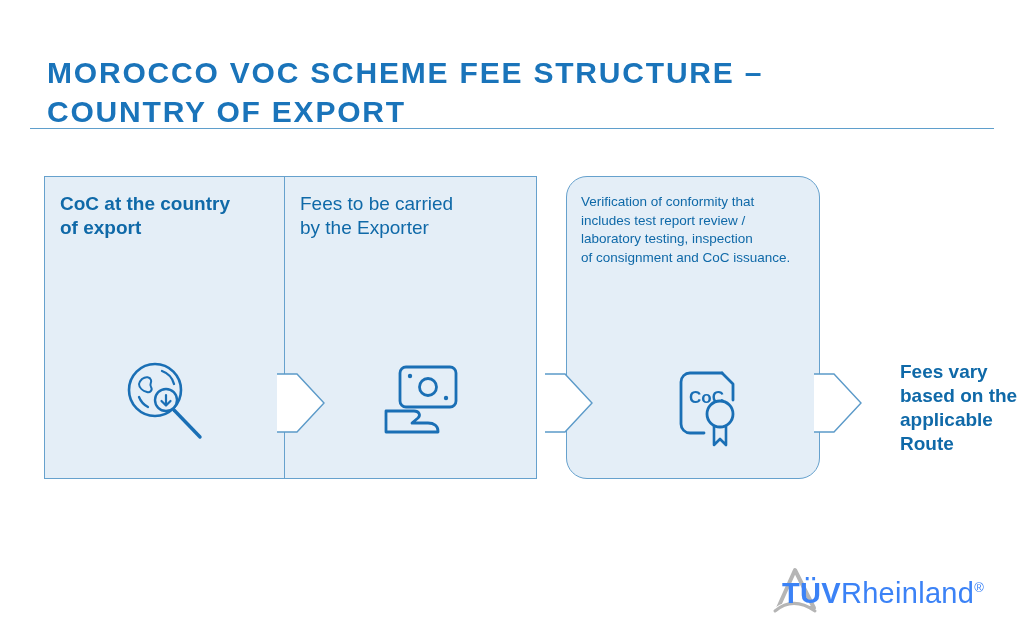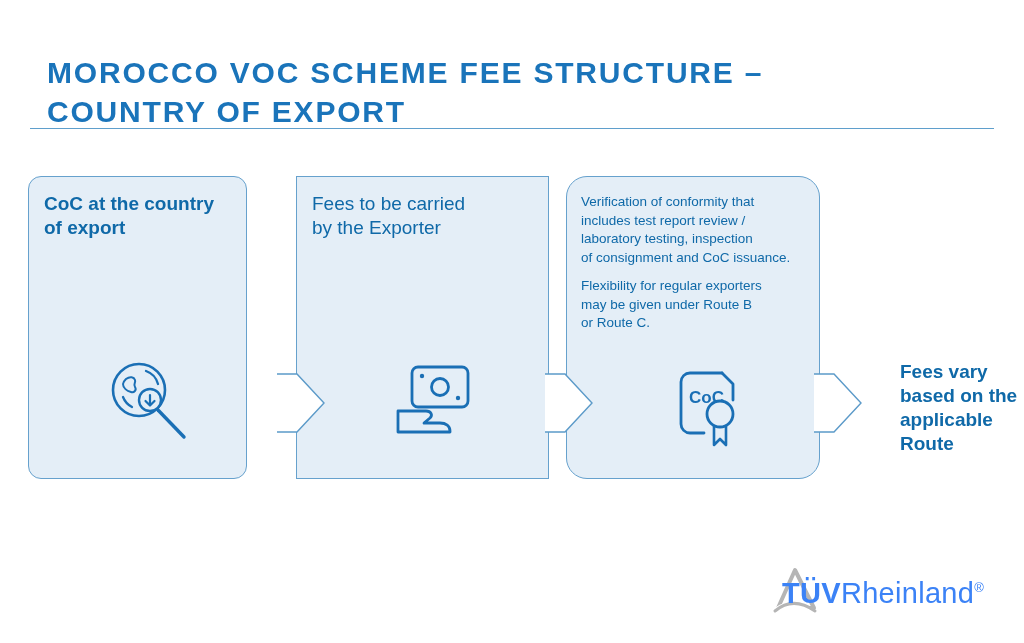--- a/index.html
+++ b/index.html
@@ -13,22 +13,22 @@
     color:#1a74ba;white-space:pre-line;
   }
   .divider{
     position:absolute;left:30px;top:128px;width:964px;height:0;
     border-top:1px solid #5f9fcc;
   }
   .box{
     position:absolute;top:176px;height:303px;box-sizing:border-box;
     background:#e4eef7;border:1px solid #66a1cd;
   }
-  .box-1{left:28px;width:219px;border-radius:13px;}
-  .box-2{left:296px;width:253px;padding-left:48px;}
+  .box-1{left:44px;width:253px;}
+  .box-2{left:284px;width:253px;padding-left:48px;}
   .box-3{left:566px;width:254px;border-radius:21px;}
   .box-heading{
     position:absolute;left:15px;top:15px;font-size:19px;line-height:23.5px;
     color:#0f69a8;white-space:pre-line;
   }
   .box-1 .box-heading{font-weight:bold;}
   .box-para{
     position:absolute;left:14px;font-size:13.5px;line-height:18.6px;
     color:#0f69a8;white-space:pre-line;
   }
@@ -90,23 +90,20 @@
       <circle cx="62" cy="37" r="2.2" fill="#1a6fb5" stroke="none"></circle>
       <path d="M2,50 H30 c5,0 7,4 4,7 l-6,5 h16 c6,0 10,3 10,8 v1 H2 Z"></path>
     </svg>
   </div>
 
   <div class="box box-3">
     <div class="box-para para-1">Verification of conformity that
 includes test report review /
 laboratory testing, inspection
 of consignment and CoC issuance.</div>
-    <div class="box-para para-2">Flexibility for regular exporters
-may be given under Route B
-or Route C.</div>
     <svg class="box-icon icon-3" width="76" height="86" viewBox="0 0 76 86" fill="none" stroke="#1a6fb5" stroke-width="2.8" stroke-linecap="round" stroke-linejoin="round">
       <path d="M57,6 H25 c-5,0 -9,4 -9,9 v42 c0,5 4,9 9,9 h14"></path>
       <path d="M57,6 l11,11 v16"></path>
       <text x="24" y="36" font-size="17" font-weight="bold" fill="#1a6fb5" stroke="none" font-family="Liberation Sans, sans-serif">CoC</text>
       <path d="M49,55 v23 l6,-6 6,6 v-23" fill="#e4eef7" stroke-width="2.6"></path>
       <circle cx="55" cy="47" r="13" fill="#e4eef7"></circle>
     </svg>
   </div>
 
   <svg class="flow-arrow arrow-1" width="50" height="60" viewBox="0 0 50 60">

